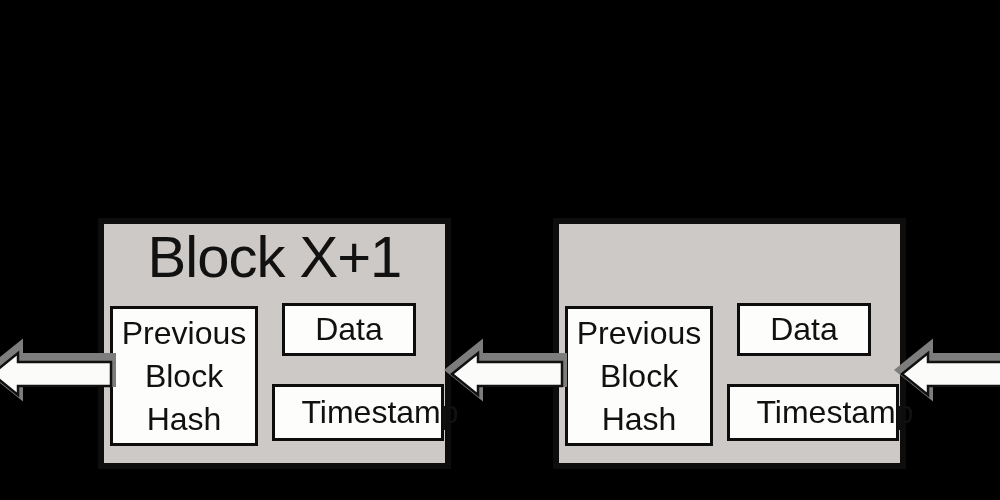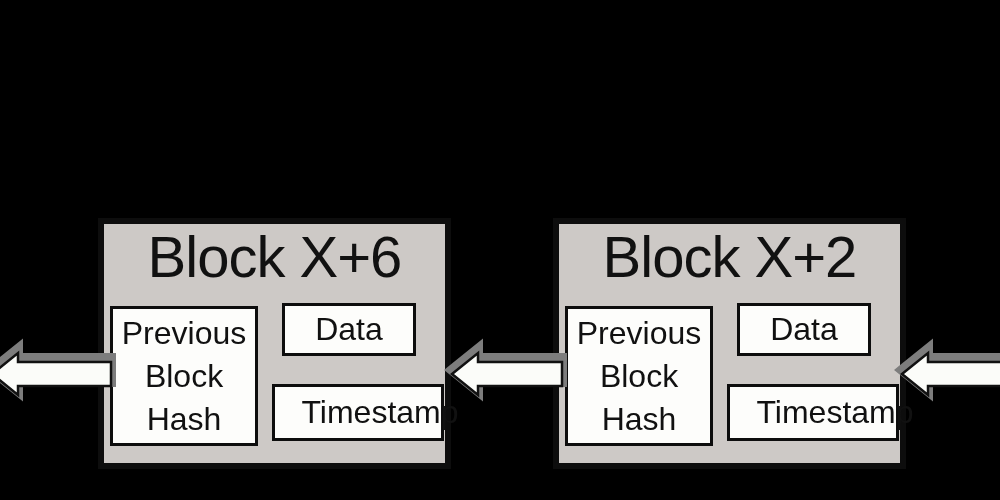--- a/index.html
+++ b/index.html
@@ -76,36 +76,35 @@
     stroke-width:2.5;
     stroke-linejoin:miter;
   }
 </style>
 </head>
 <body>
 
 <div id="canvas" style="background: rgb(0, 0, 0);">
 
   <div class="block b1">
-    <div class="block-title">Block X+6</div>
+    <div class="block-title">Block X+1</div>
     <div class="wbox prev-box">
       <span class="prev-line">Previous</span>
       <span class="prev-line">Block</span>
       <span class="prev-line">Hash</span>
     </div>
     <div class="wbox data-box">
       <span>Data</span>
     </div>
     <div class="wbox time-box">
       <span>Timestamp</span>
     </div>
   </div>
 
   <div class="block b2">
-    <div class="block-title">Block X+2</div>
     <div class="wbox prev-box">
       <span class="prev-line">Previous</span>
       <span class="prev-line">Block</span>
       <span class="prev-line">Hash</span>
     </div>
     <div class="wbox data-box">
       <span>Data</span>
     </div>
     <div class="wbox time-box">
       <span>Timestamp</span>

